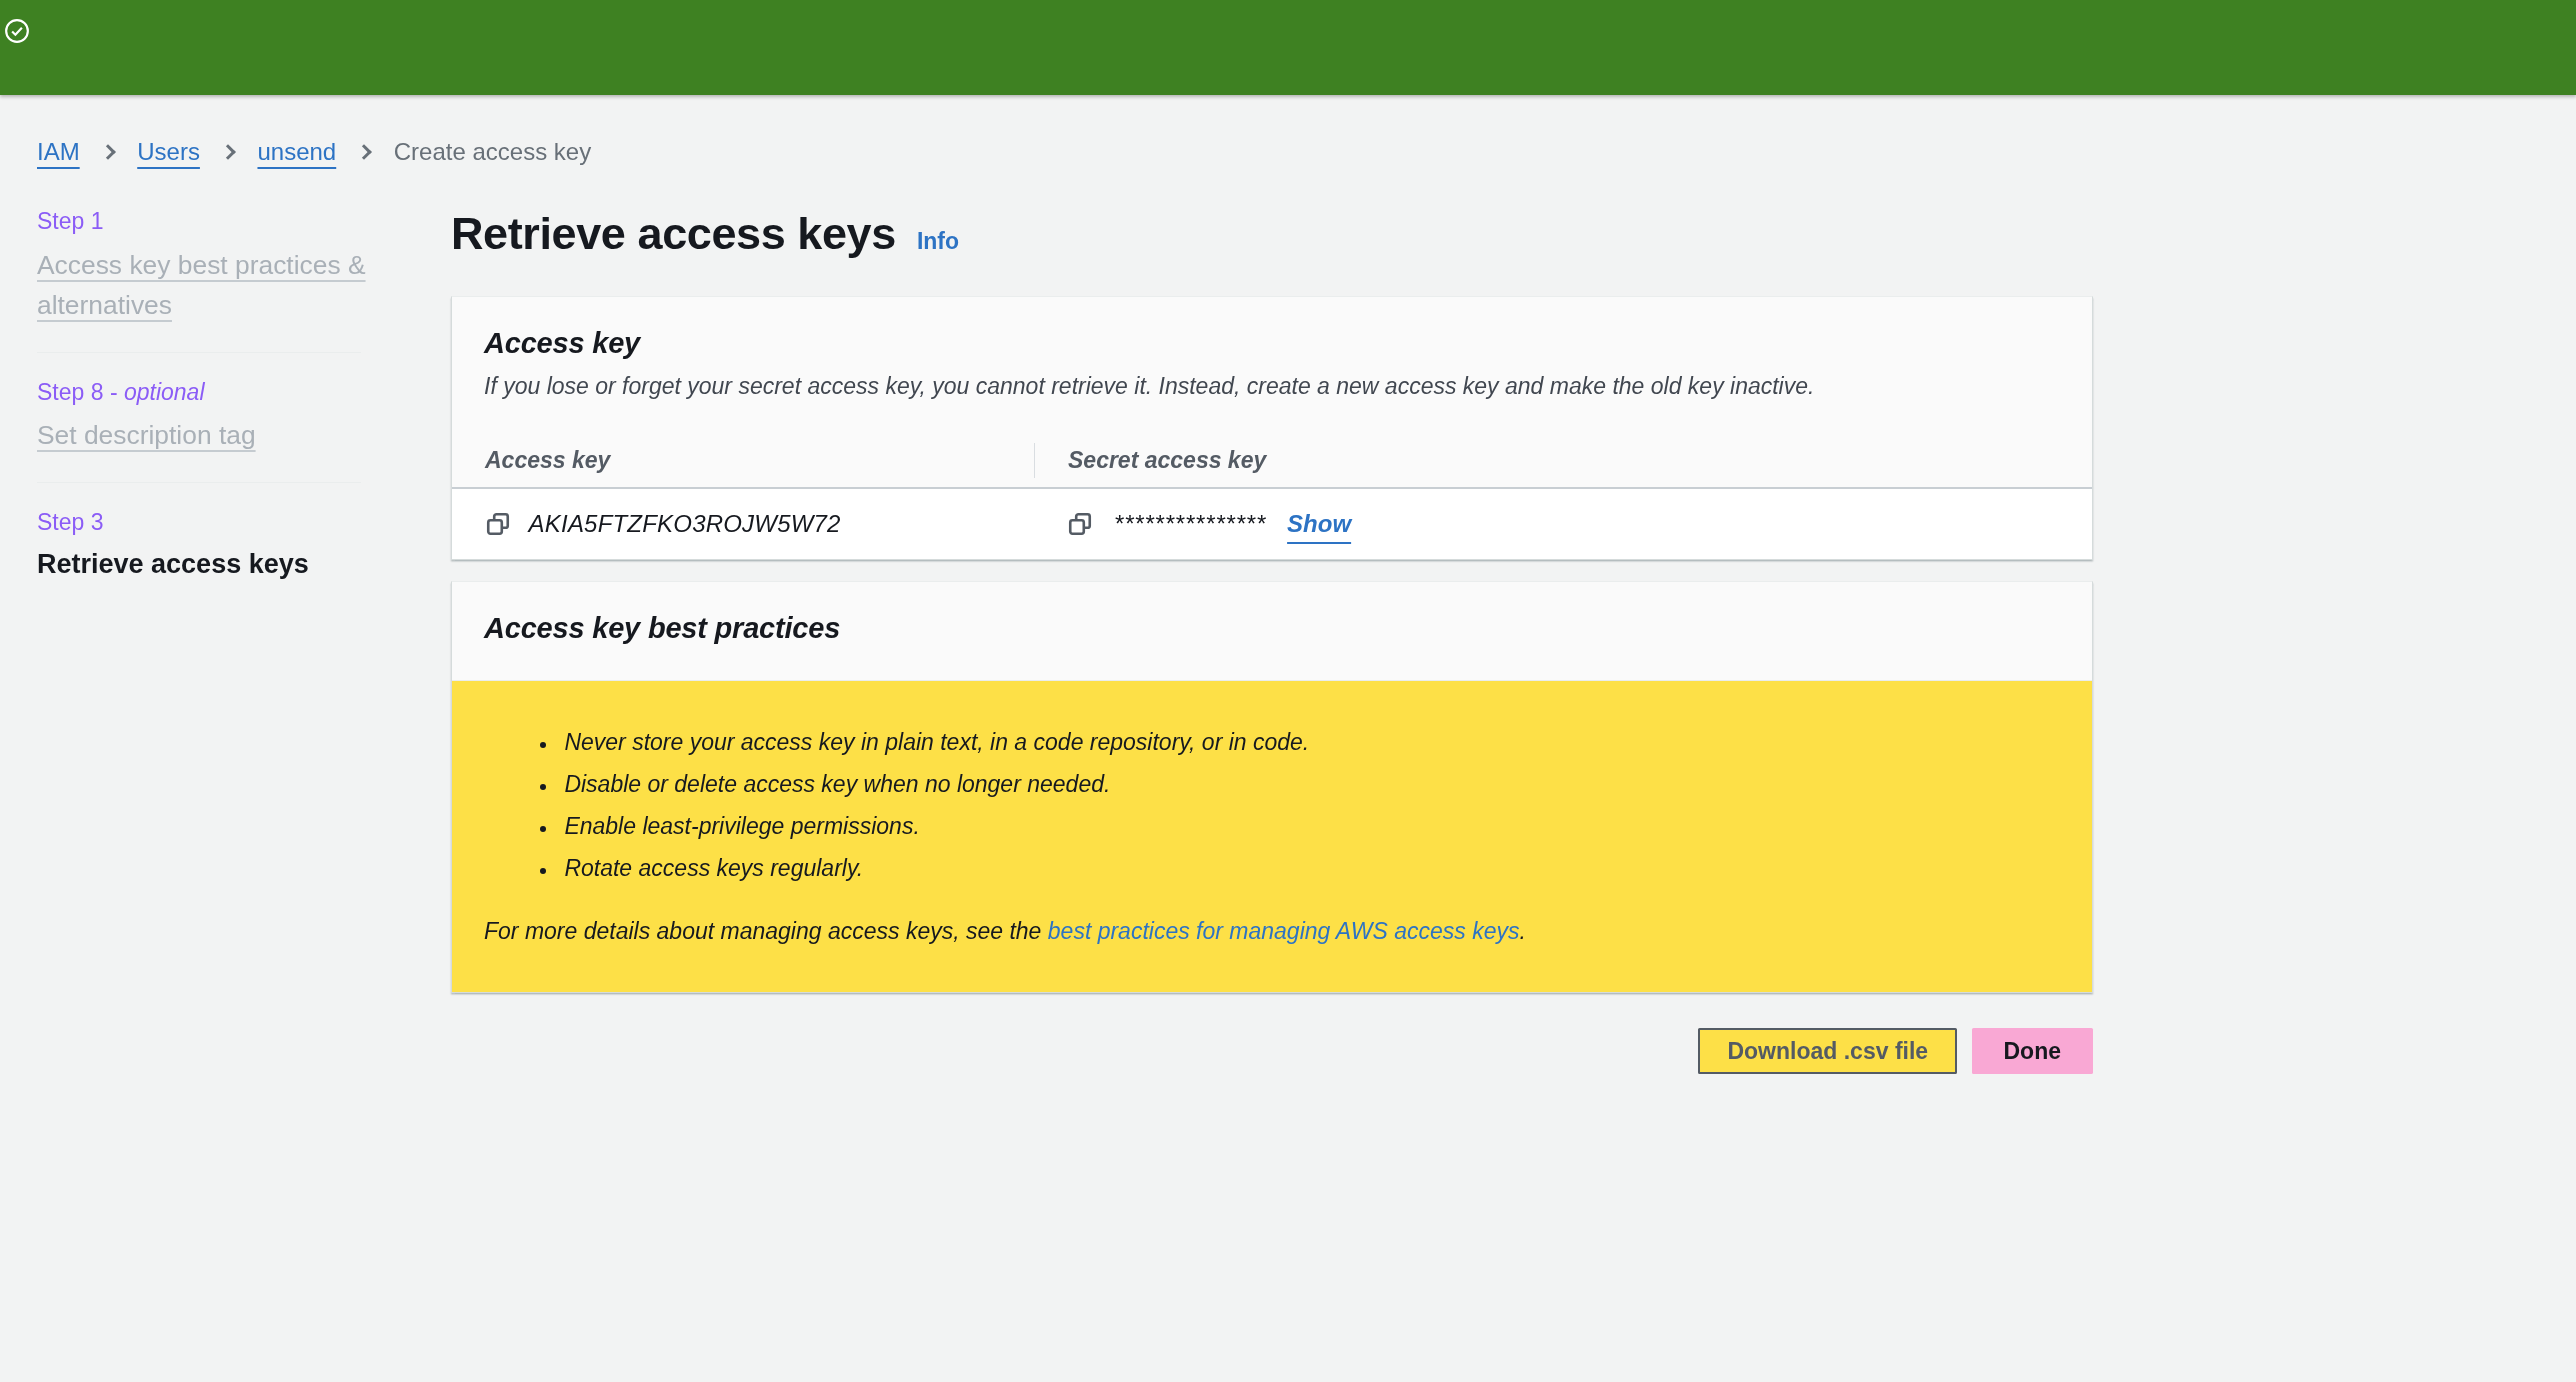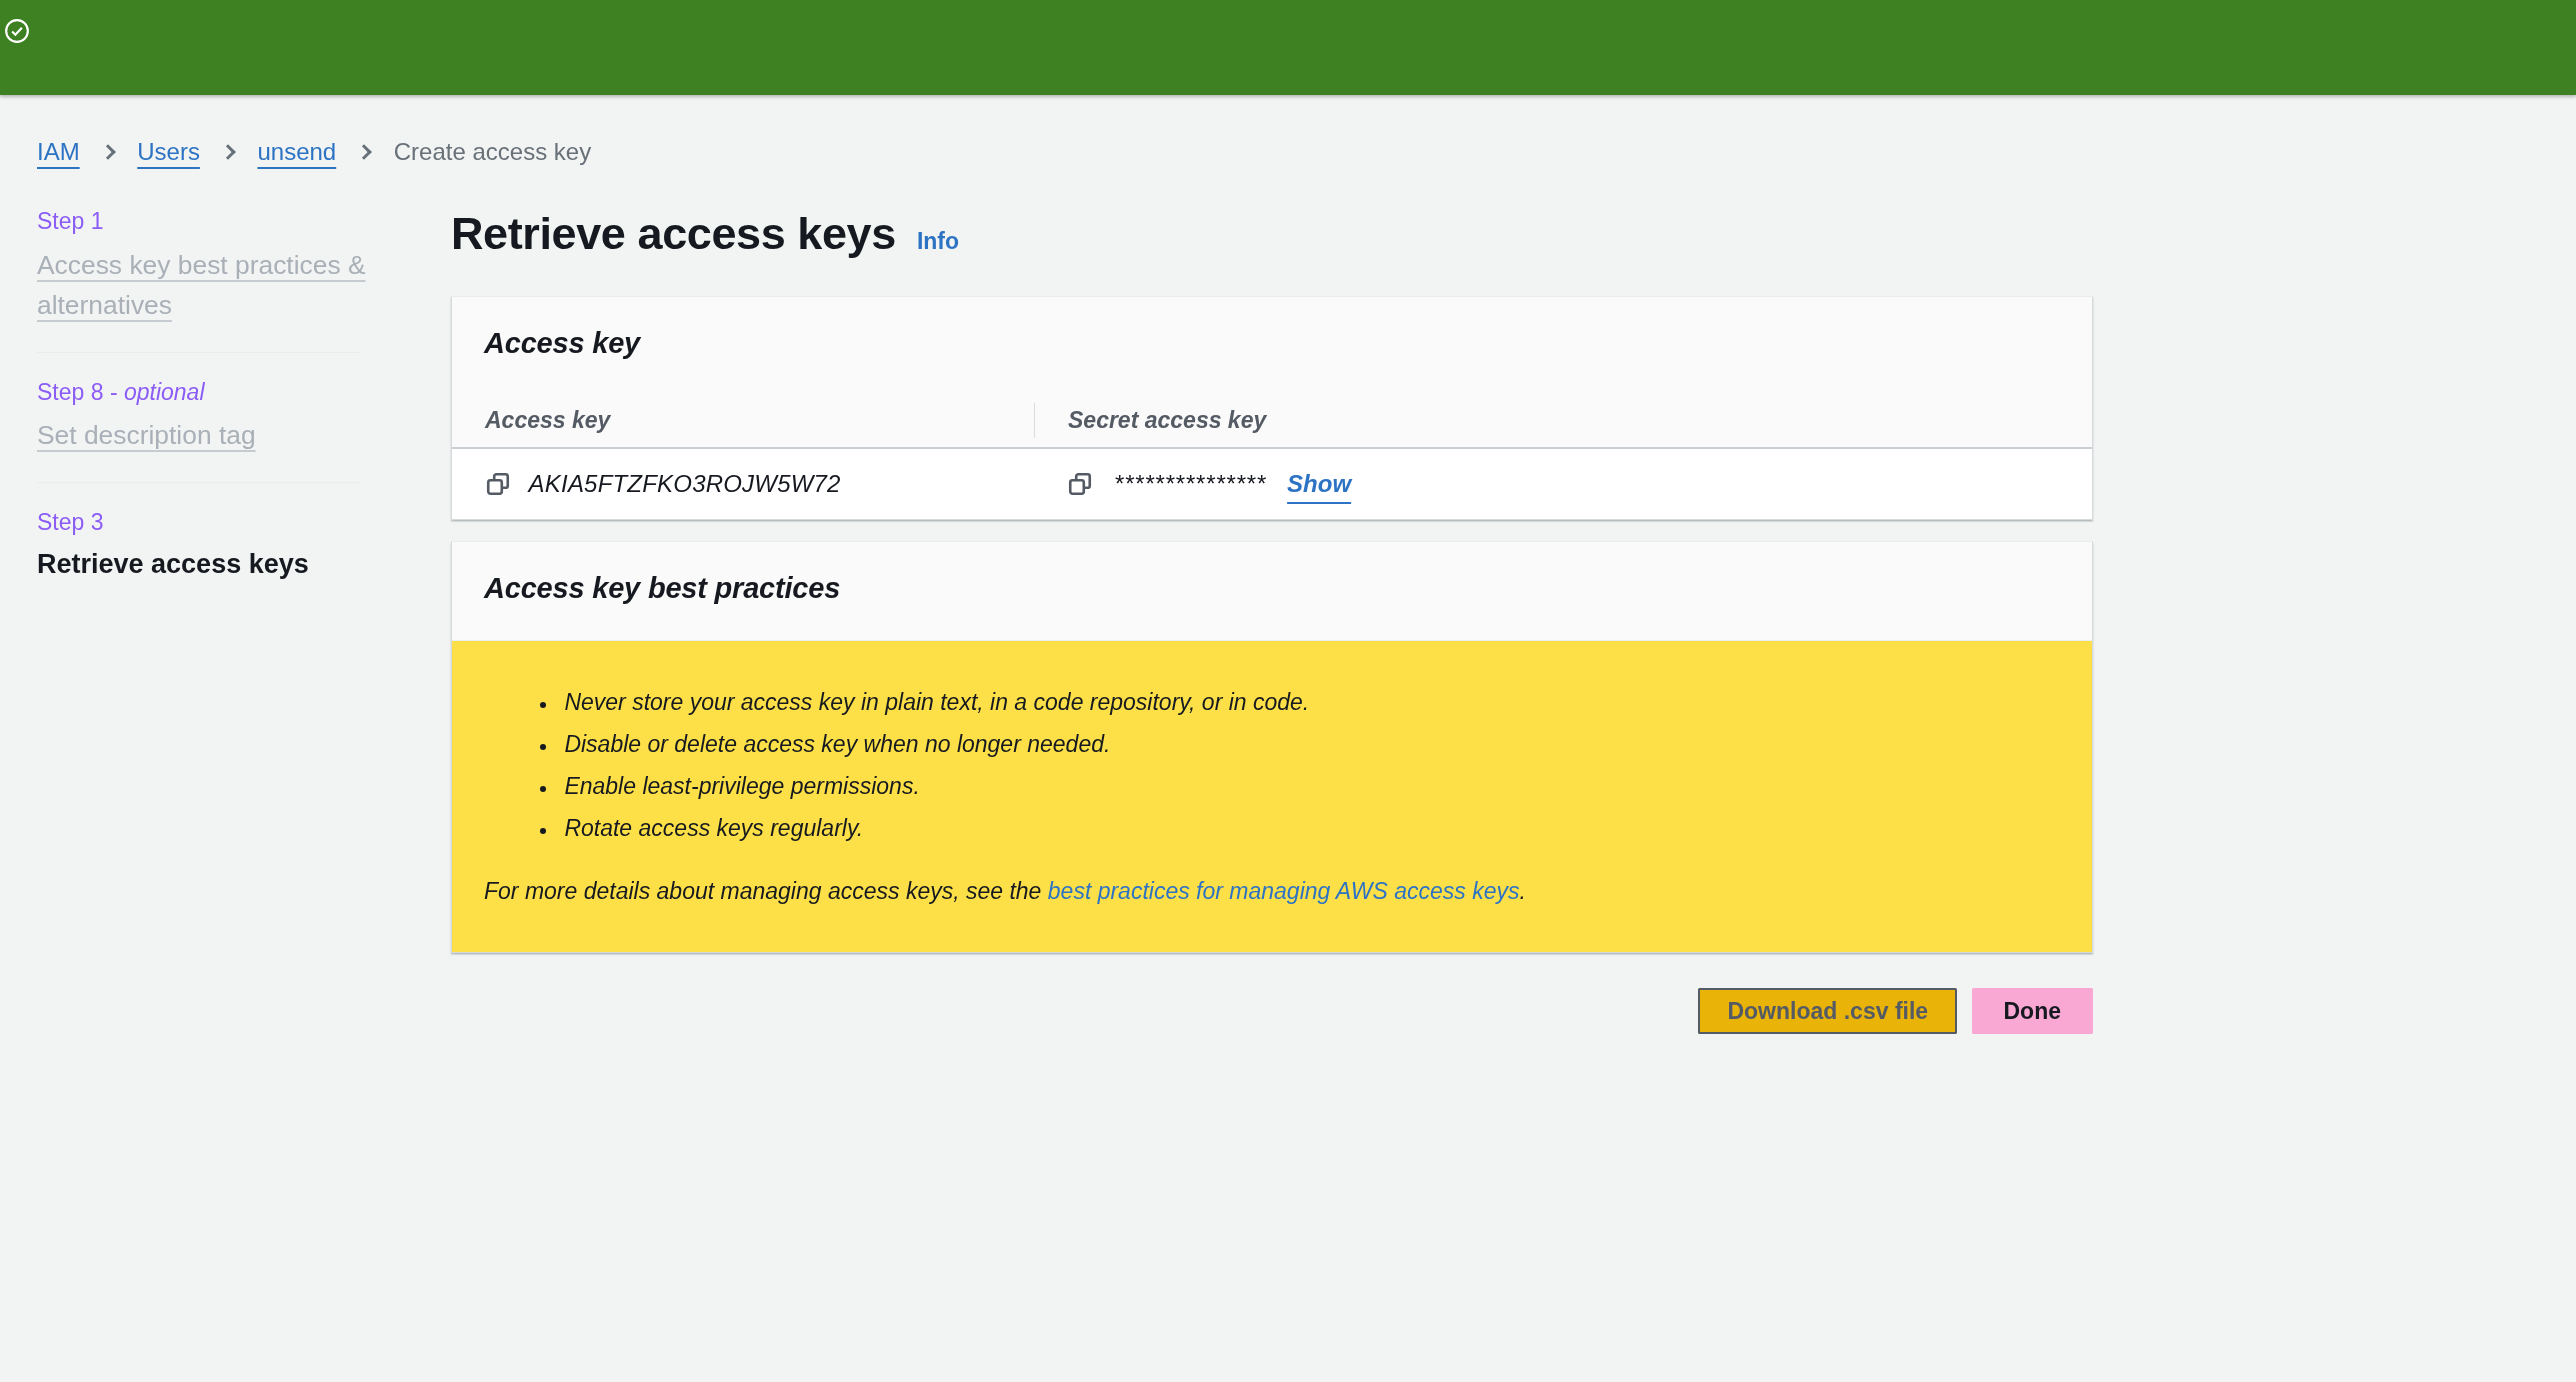--- a/index.html
+++ b/index.html
@@ -113,21 +113,21 @@
   .bullets { list-style:disc; padding-left:27px; }
   .bullets li { font-size:23px; line-height:42px; color:#16191f; padding-left:6.4px;margin-left:47px; }
   .bullets li::marker { font-size:19px; color:#16191f; }
   .footer-line { margin-top:27px; font-size:23px; line-height:30px; color:#16191f; }
   .footer-link { color:#2d73c4; cursor:pointer; text-decoration:none; }
 
   
   .actions { display:flex; justify-content:flex-end; align-items:center; gap:14.4px; margin-top:35px; }
   .btn { height:46px; display:flex; align-items:center; font-size:23px; font-weight:700;
          border-radius:1.6px; cursor:pointer; }
-  .btn-secondary { background:#eab308; border:2.4px solid #545b64; color:#545b64; padding:0 27px; }
+  .btn-secondary { background:#fde047; border:2.4px solid #545b64; color:#545b64; padding:0 27px; }
   .btn-primary   { background:#f9a8d4; border:none; color:#16191f; padding:0 32px; }
 </style>
 </head>
 <body>
 
 <div class="flashbar">
   <svg class="flash-icon" viewBox="0 0 24 24" fill="none">
     <circle cx="12" cy="12" r="10" stroke="#ffffff" stroke-width="2"></circle>
     <path d="M7.5 12.5 L10.5 15.5 L16.5 9" stroke="#ffffff" stroke-width="2" fill="none"></path>
   </svg>
@@ -181,20 +181,21 @@
   <div class="main">
 
     <div class="h1-row">
       <h1 class="page-title">Retrieve access keys</h1>
       <span class="info-link">Info</span>
     </div>
 
     <div class="card card-1">
       <div class="card-header">
         <div class="card-title">Access key</div>
+        <div class="card-desc">If you lose or forget your secret access key, you cannot retrieve it. Instead, create a new access key and make the old key inactive.</div>
       </div>
       <div class="cols-header">
         <div class="col-1">Access key</div>
         <div class="col-2">Secret access key</div>
       </div>
       <div class="table-row">
         <div class="cell-1">
           <span class="copy-btn">
             <svg viewBox="0 0 24 24" width="26" height="26" fill="none" stroke="#545b64" stroke-width="2.4">
               <rect x="8.5" y="3" width="12.5" height="12.5" rx="2"></rect>

